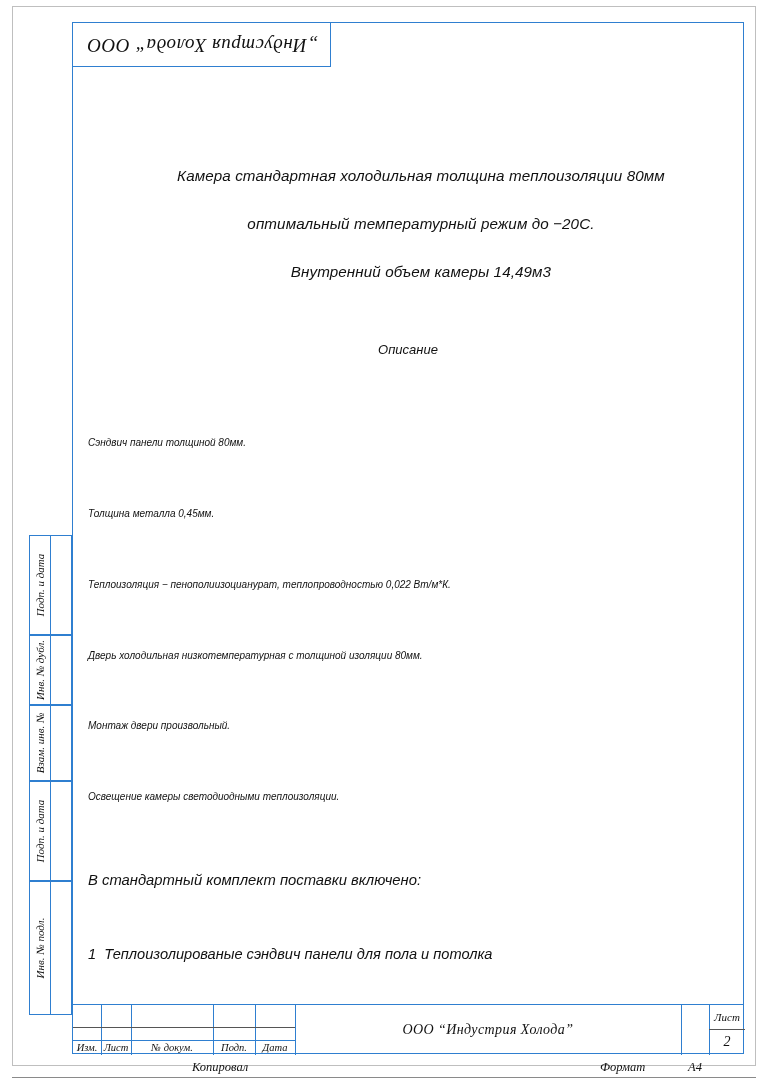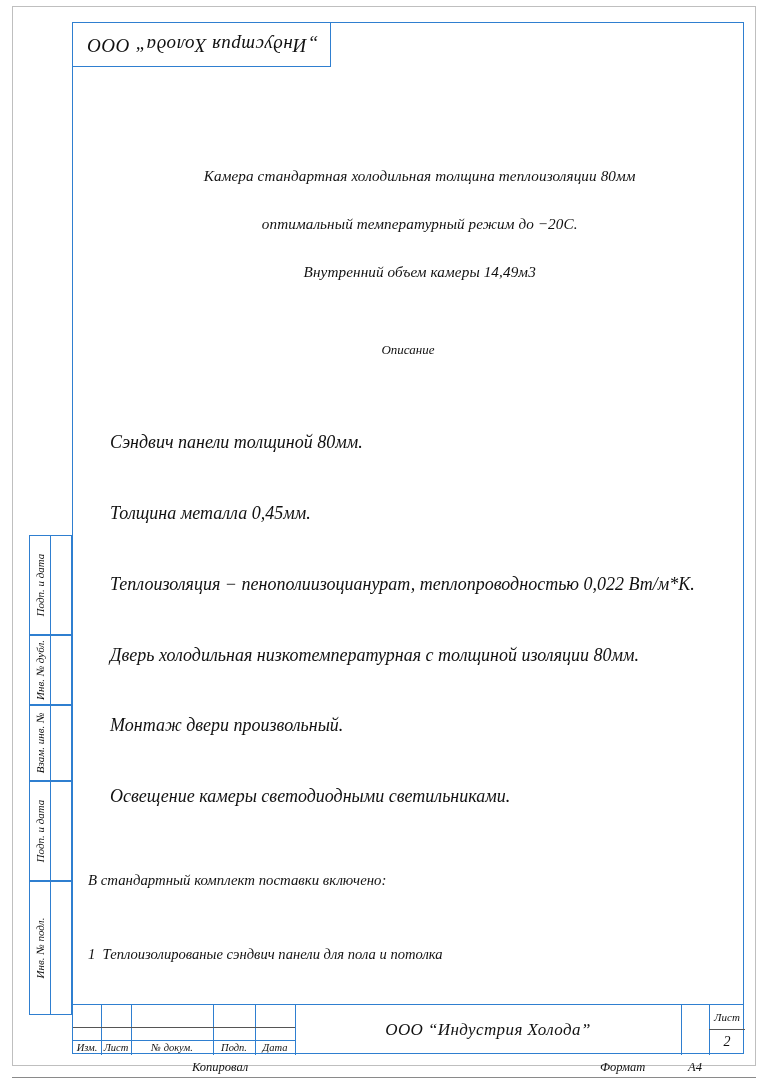--- a/index.html
+++ b/index.html
@@ -46,21 +46,21 @@
     font-family:"Liberation Serif",serif;
     font-style:italic;
     font-size:19px;
     letter-spacing:.5px;
     color:#111;
     white-space:nowrap;
   }
 
   
   .gost{
-    font-family:Liberation Serif, serif;
+    font-family:Liberation Sans, sans-serif;
     font-style:italic;
     color:#111;
     white-space:pre;
   }
 
   .doc-body{
     position:absolute;
     left:88px;top:140px;
     width:640px;
   }
@@ -71,23 +71,22 @@
     letter-spacing:.1px;
   }
   .section-head{
     text-align:center;
     font-size:13px;
     line-height:24px;
     margin-top:30px;
   }
   .para{
     margin-top:22px;
-    font-size:18px;
+    font-size:10px;
     line-height:23.6px;
-    margin-left:22px;
   }
   .para .ln{display:block;}
   .blockhead{
     margin-top:12px;
     font-size:14.8px;
     line-height:24px;
   }
   .listblk{
     margin-top:2px;
     font-size:14.6px;
@@ -148,21 +147,21 @@
     font-style:italic;
     color:#111;
     overflow:hidden;
   }
   .vline{position:absolute;top:0;width:0;border-left:1.2px solid #2f7fd0;}
   .hline{position:absolute;left:0;height:0;border-top:1.2px solid #2f7fd0;}
   .hline-dark{position:absolute;height:0;border-top:1.1px solid #555;}
 
   .tb-head{font-size:10.5px;}
   .company{
-    font-size:17px;
+    font-size:14px;
     letter-spacing:.4px;
     white-space:nowrap;
   }
   .sheet-lab{font-size:11px;}
   .sheet-num{font-size:14px;font-style:italic;}
 
   
   .footer{
     position:absolute;
     left:12px;top:1058px;
@@ -203,21 +202,21 @@
     </div>
 
     <div class="section-head gost">Описание</div>
 
     <div class="para gost">
       <span class="ln">Сэндвич панели толщиной 80мм.</span>
       <span class="ln">Толщина металла 0,45мм.</span>
       <span class="ln">Теплоизоляция − пенополиизоцианурат, теплопроводностью 0,022 Вт/м*К.</span>
       <span class="ln">Дверь холодильная низкотемпературная с толщиной изоляции 80мм.</span>
       <span class="ln">Монтаж двери произвольный.</span>
-      <span class="ln">Освещение камеры светодиодными светильниками.</span>
+      <span class="ln">Освещение камеры светодиодными теплоизоляции.</span>
     </div>
 
     <div class="blockhead gost">В стандартный комплект поставки включено:</div>
 
     <div class="listblk gost">
       <span class="ln">1  Теплоизолированые сэндвич панели для пола и потолка</span>
       <span class="ln">2  Теплоизолированые сэндвич панели стен</span>
       
       
       

